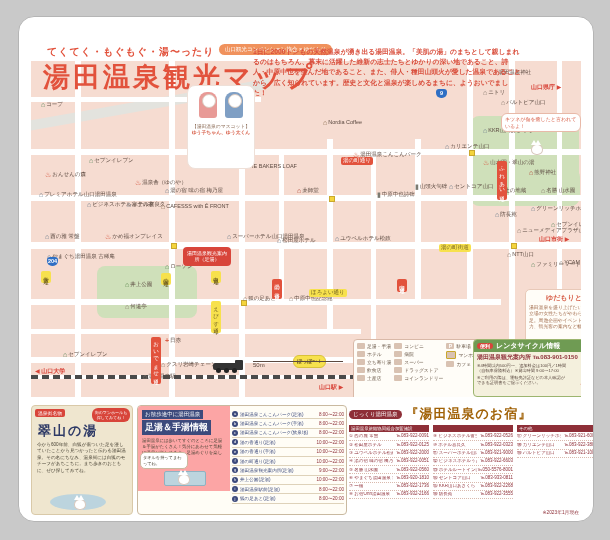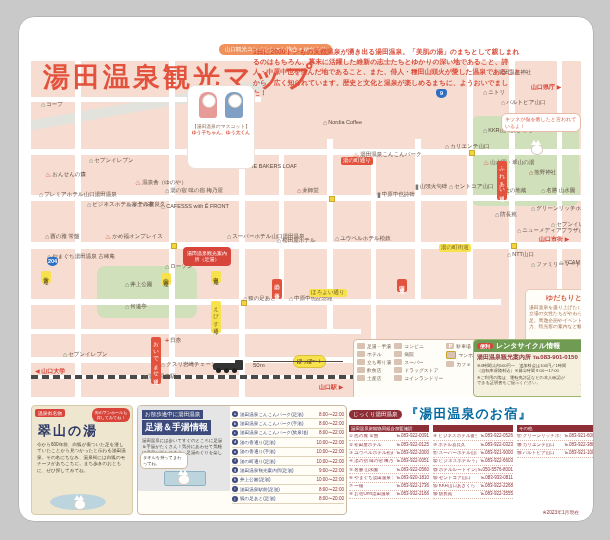--- a/index.html
+++ b/index.html
@@ -81,36 +81,36 @@
   .loco .wh{position:absolute;bottom:0;width:5px;height:5px;border-radius:50%;background:#222;}
   
   #fxpanel{position:absolute;left:12px;top:388px;width:100px;height:108px;background:#efe6cf;border:1px solid #d9c9a8;border-radius:4px;overflow:hidden;}
   #fxpanel .ribbon{position:absolute;left:3px;top:3px;background:#d8453a;color:#fff;font-size:4.8px;padding:1px 3px;border-radius:2px;}
   #fxpanel .badge{position:absolute;right:2px;top:2px;width:34px;background:#d8453a;color:#fff;font-size:4px;line-height:1.25;border-radius:6px;padding:2px;text-align:center;}
   #fxpanel h3{position:absolute;left:6px;top:16px;margin:0;font-size:13px;color:#2e3a66;font-family:"DejaVu Serif",serif;letter-spacing:2px;}
   #fxpanel p{position:absolute;left:5px;top:36px;width:90px;margin:0;font-size:4.6px;line-height:1.4;color:#4a4436;}
   #fxpanel .pond{position:absolute;left:18px;bottom:4px;width:56px;height:16px;background:#bcd4de;border-radius:50%;}
   
   #fbpanel{position:absolute;left:118px;top:388px;width:208px;height:108px;background:#fffdf6;border:1px solid #c9b9a0;border-radius:4px;overflow:hidden;}
-  #fbpanel .lhs{position:absolute;left:0;top:0;width:92px;height:85px;background:#e5e5e5;}
+  #fbpanel .lhs{position:absolute;left:0;top:0;width:92px;height:85px;background:#fca5a5;}
   #fbpanel .t1{position:absolute;left:4px;top:4px;background:#3c4a7c;color:#fff;font-size:5.5px;padding:1px 3px;}
   #fbpanel .t2{position:absolute;left:4px;top:14px;background:#3c4a7c;color:#fff;font-size:9px;font-weight:bold;padding:1px 3px;font-family:"DejaVu Serif",serif;}
   #fbpanel .note{position:absolute;left:4px;top:32px;width:84px;font-size:4.4px;line-height:1.4;color:#4a4436;}
   #fbpanel .tub{position:absolute;left:26px;bottom:5px;width:40px;height:13px;background:#bcd4de;border:1px solid #8fb2c2;border-radius:2px;}
   #fbpanel .bub2{position:absolute;left:2px;bottom:22px;width:42px;background:#fff;border:1px solid #c9b9a0;border-radius:5px;font-size:4.2px;color:#4a4436;padding:2px;line-height:1.3;}
   #fblist{position:absolute;left:94px;top:4px;width:112px;}
   .fbrow{display:flex;align-items:center;gap:2px;font-size:4.6px;color:#3c4a7c;border-bottom:0.5px solid #ded2ba;padding:1.2px 0;}
   .fbrow .key{flex:none;width:6px;height:6px;border-radius:50%;background:#3c4a7c;color:#fff;font-size:4px;text-align:center;line-height:6px;}
   .fbrow .nm{flex:1;white-space:nowrap;overflow:hidden;}
   .fbrow .tm{flex:none;color:#8e2f38;}
   
   #lodging{position:absolute;left:330px;top:388px;width:248px;height:108px;}
   #lodging .hd{display:flex;align-items:center;gap:4px;}
   #lodging .tag{background:#8e2f38;color:#fff;font-size:5.5px;padding:1px 4px;border-radius:6px;}
-  #lodging h3{margin:0;font-size:13px;color:#0369a1;font-family:"DejaVu Serif",serif;letter-spacing:1px;}
+  #lodging h3{margin:0;font-size:13px;color:#a16207;font-family:"DejaVu Serif",serif;letter-spacing:1px;}
   #lodging .band{background:#8e2f38;color:#fff;font-size:4.4px;padding:1px 2px;margin-bottom:1px;white-space:nowrap;}
   #lodging .cols{display:flex;gap:4px;margin-top:2px;}
   #lodging .tcol{width:82px;}
   .hrow{display:flex;justify-content:space-between;font-size:4.5px;color:#8e2f38;line-height:1.0;padding:1.4px 0;border-bottom:0.5px dotted #d9b9ad;}
   .hrow .hn{white-space:nowrap;overflow:hidden;max-width:44px;}
   .hrow .ht{white-space:nowrap;}
   #footnote{position:absolute;right:14px;bottom:6px;font-size:4.8px;color:#8e2f38;}
 </style>
 </head>
 <body>
@@ -515,20 +515,21 @@
           <span>レンタサイクル情報</span>
         </div>
         <div class="tel">湯田温泉観光案内所 ℡083-901-0150</div>
         <div class="nt">※4時間以内500円〜、追加料金は100円／1時間（自転車保険料込）※貸出時間 9:00〜17:00</div>
         <div class="nt">※ご利用の際は、運転免許証などの本人確認ができる証明書をご提示ください。</div>
 
         <div class="qrcap">山口市内の交通情報はこちらから！</div>
       </div>
     </div>
 
+    <div id="tagline">てくてく・もぐもぐ・湯〜ったり</div>
     <div id="assocbadge">山口観光コンベンション協会 × ゆだもり</div>
     <div id="title">湯田温泉観光マップ</div>
     <div id="intro">1日に2000トンもの天然温泉が湧き出る湯田温泉。「美肌の湯」のまちとして親しまれるのはもちろん、幕末に活躍した維新の志士たちとゆかりの深い地であること、詩人・中原中也を生んだ地であること、また、俳人・種田山頭火が愛した温泉であることから、広く知られています。歴史と文化と温泉が楽しめるまちに、ようおいでました！</div>
 
     <div id="mascots">
       <span class="msct m-pink"></span>
       <span class="msct m-blue"></span>
       <div class="cap">
         <span>【湯田温泉のマスコット】</span><br><b>ゆう子ちゃん、ゆう太くん</b>
       </div>

